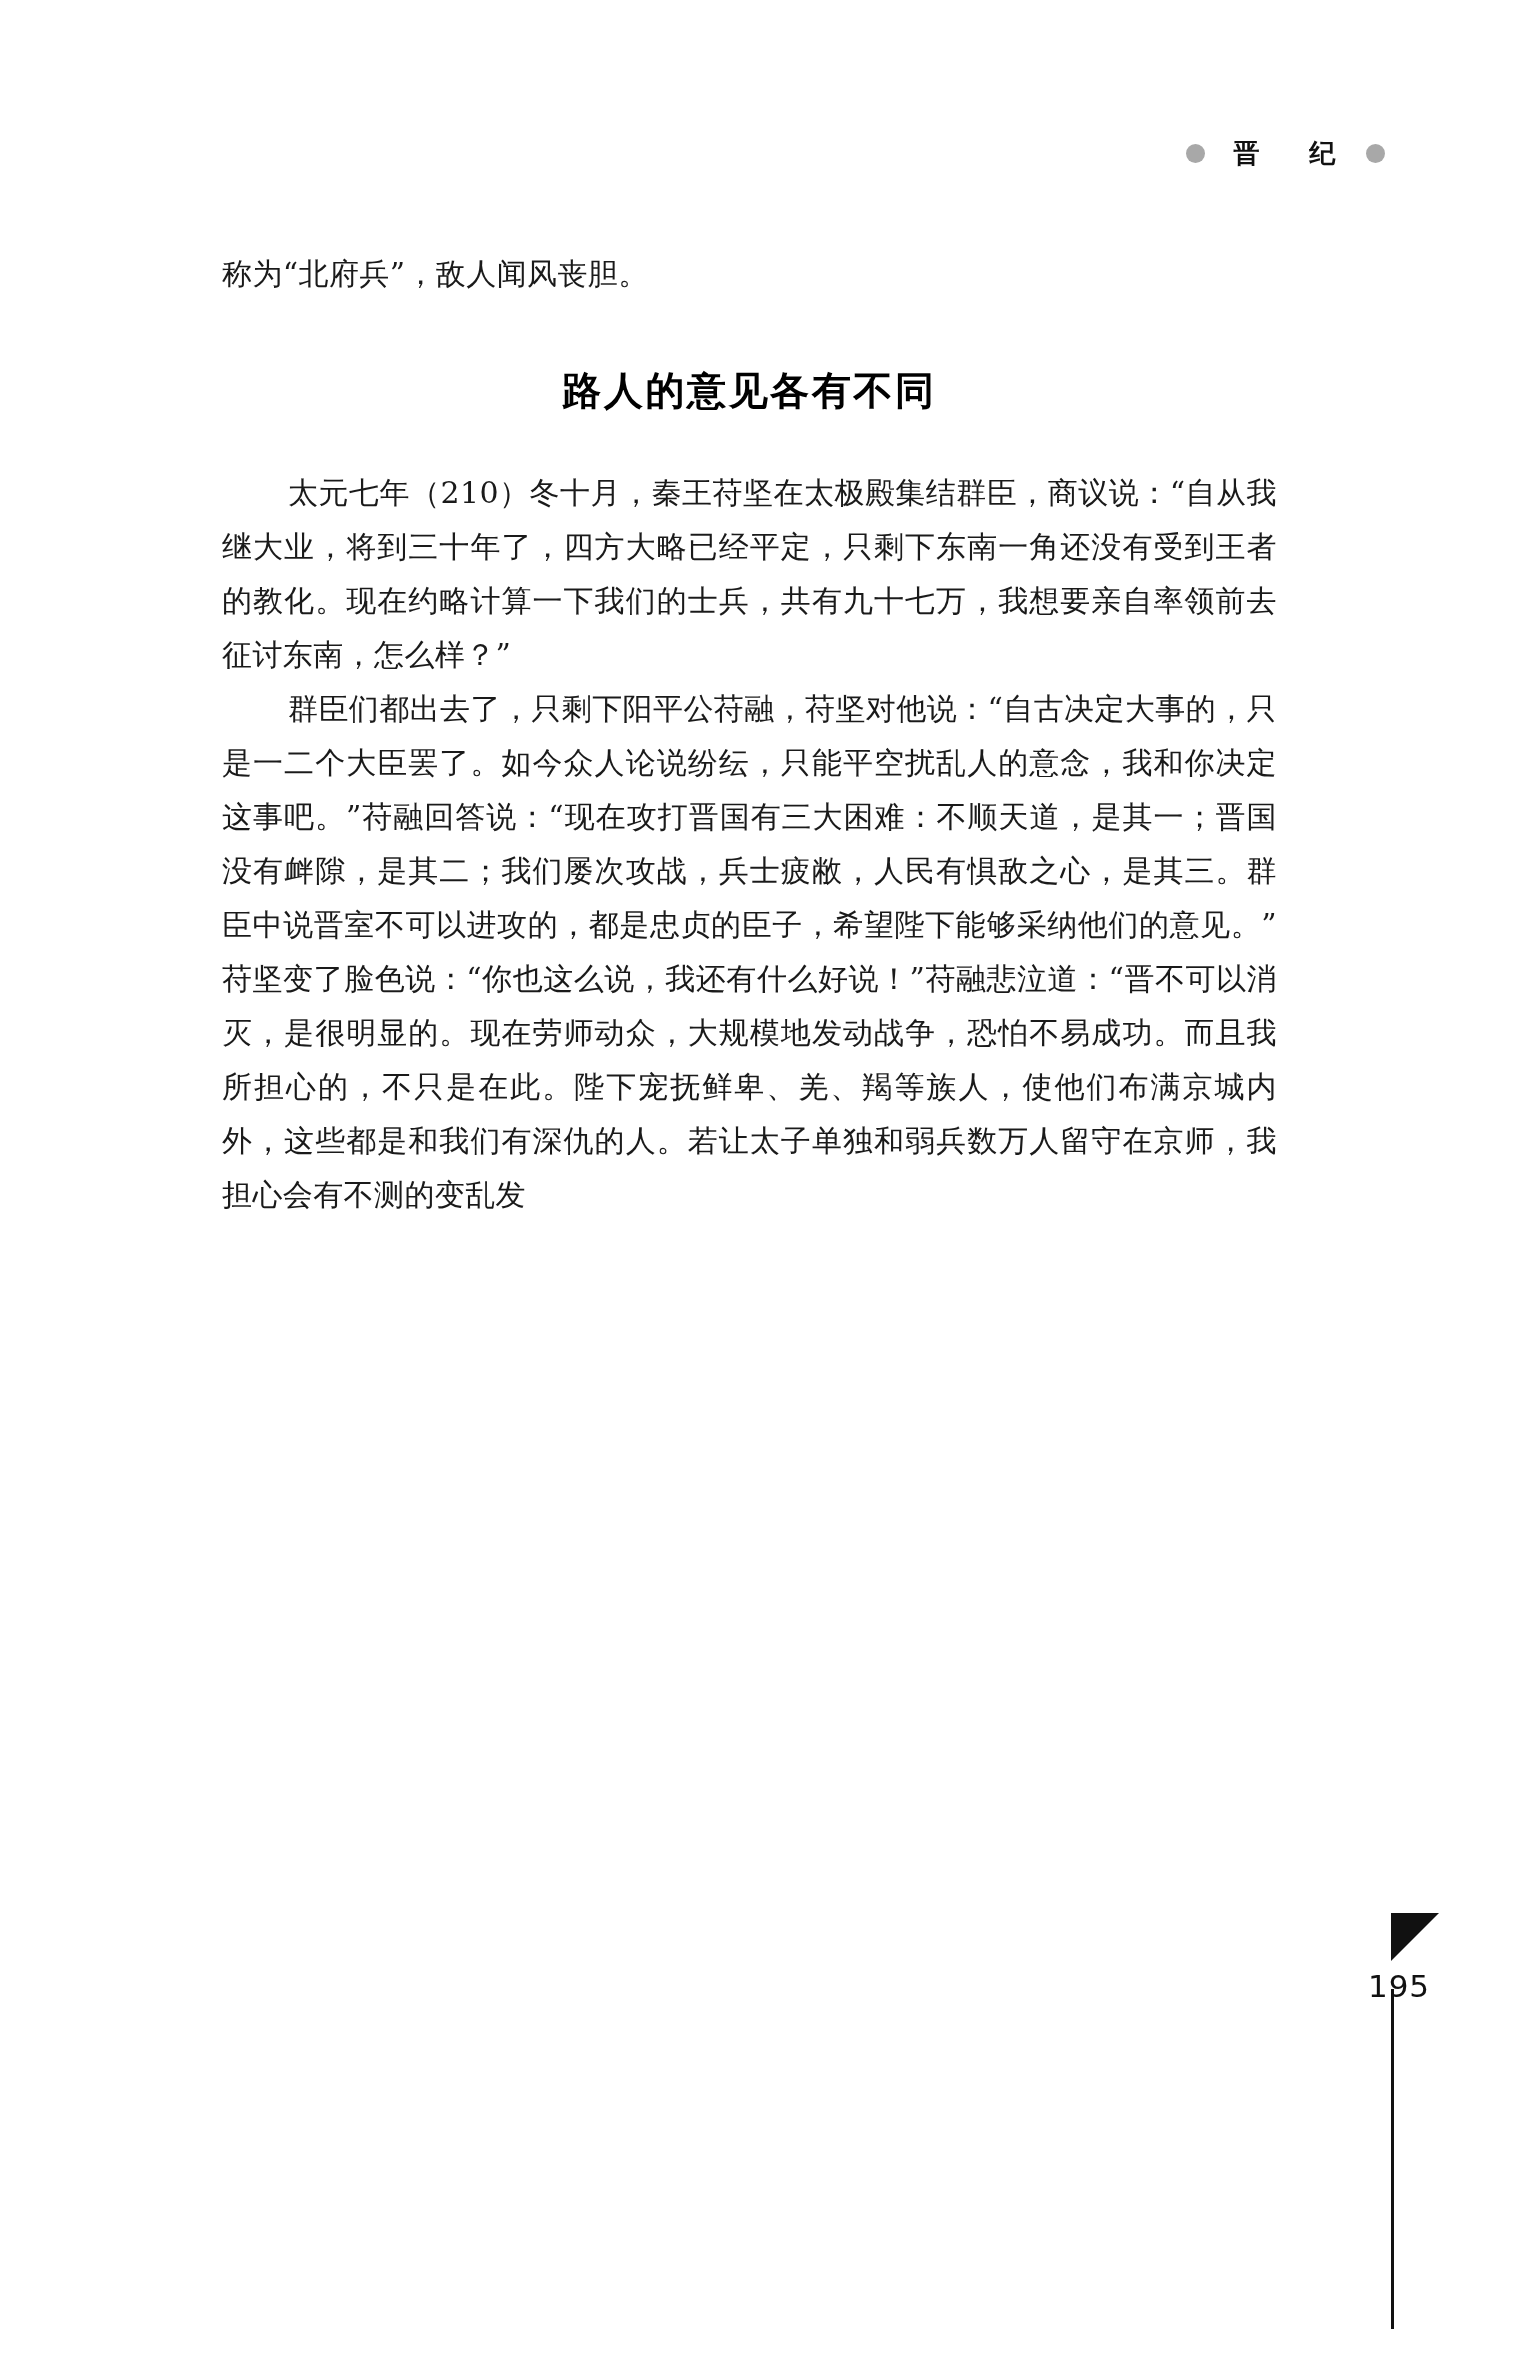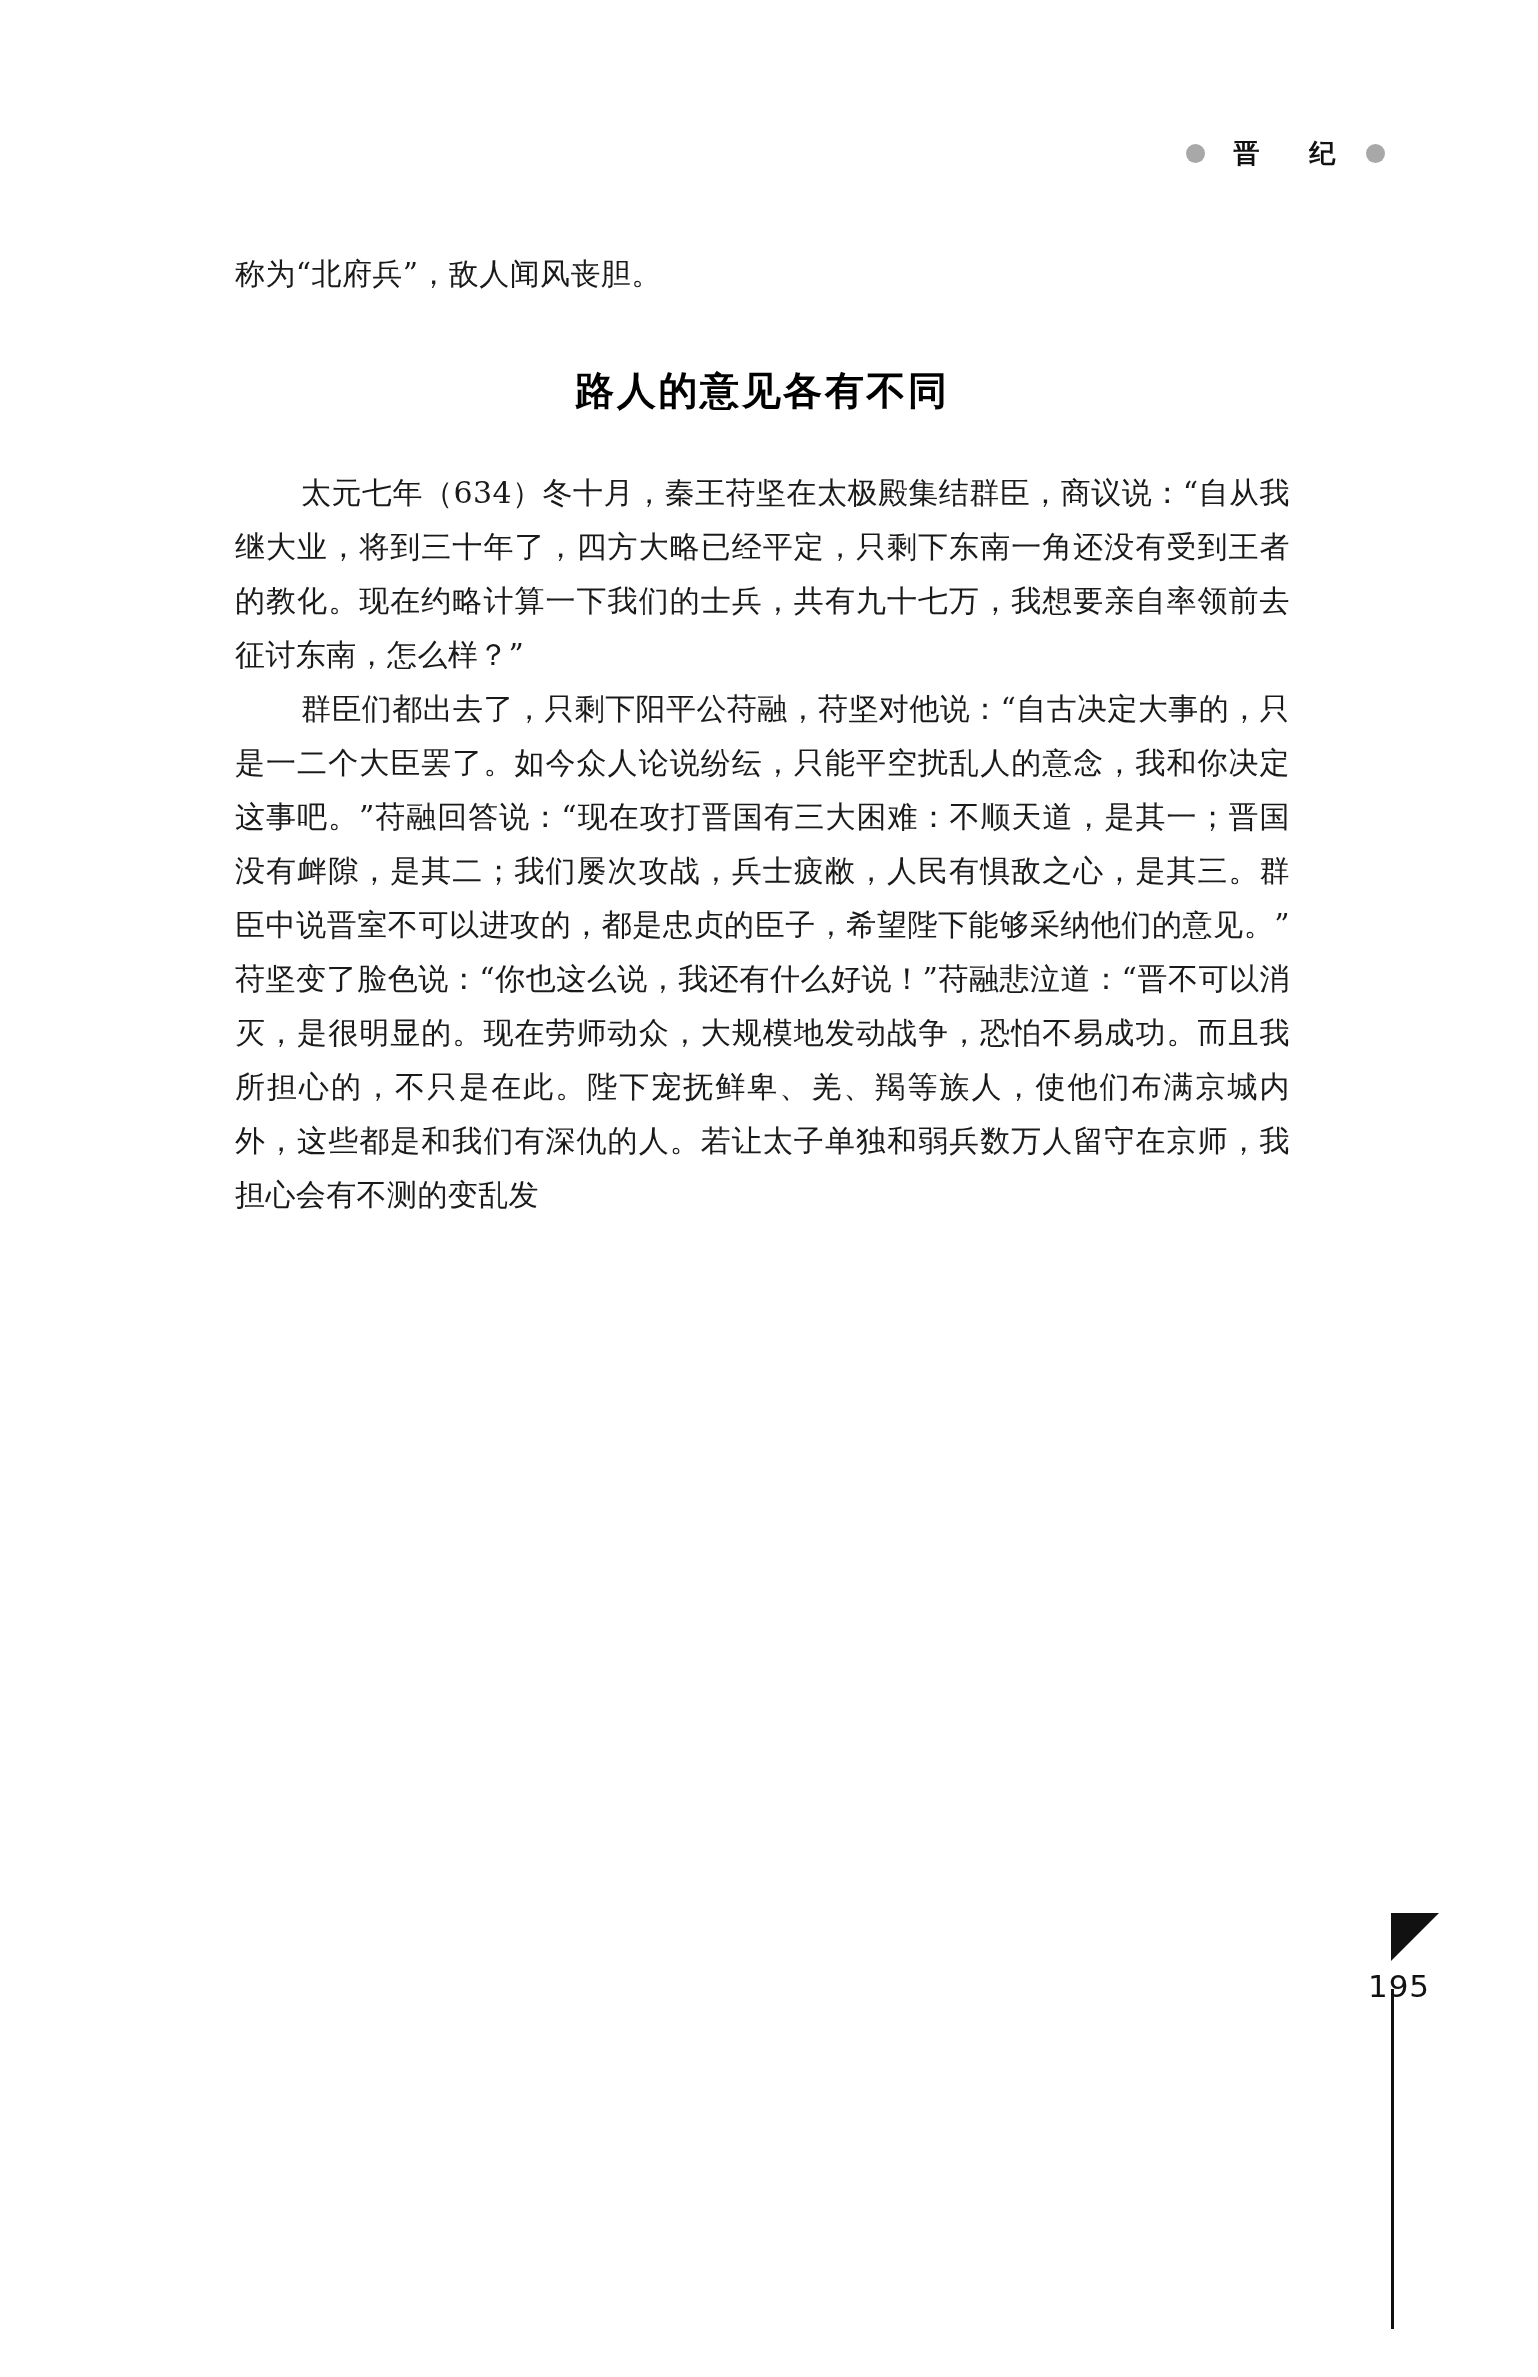--- a/index.html
+++ b/index.html
@@ -47,21 +47,21 @@
     display: inline-block;
   }
   .rh-text {
     display: inline-flex;
     gap: 48px;
   }
 
   
   .column {
     position: absolute;
-    left: 235px;
+    left: 222px;
     top: 247px;
     width: 1055px;
   }
 
   p.body {
     margin: 0 0 0 0;
     font-size: 30px;
     line-height: 54px;
     text-align: justify;
     text-justify: inter-ideograph;
@@ -147,21 +147,21 @@
   </div>
 
   <div class="column">
 
     <p class="body">称为“北府兵”，敌人闻风丧胆。</p>
 
 
 
     <h2 class="section second">路人的意见各有不同</h2>
 
-    <p class="body indent">太元七年（634）冬十月，秦王苻坚在太极殿集结群臣，商议说：“自从我继大业，将到三十年了，四方大略已经平定，只剩下东南一角还没有受到王者的教化。现在约略计算一下我们的士兵，共有九十七万，我想要亲自率领前去征讨东南，怎么样？”</p>
+    <p class="body indent">太元七年（210）冬十月，秦王苻坚在太极殿集结群臣，商议说：“自从我继大业，将到三十年了，四方大略已经平定，只剩下东南一角还没有受到王者的教化。现在约略计算一下我们的士兵，共有九十七万，我想要亲自率领前去征讨东南，怎么样？”</p>
     <p class="body indent">群臣们都出去了，只剩下阳平公苻融，苻坚对他说：“自古决定大事的，只是一二个大臣罢了。如今众人论说纷纭，只能平空扰乱人的意念，我和你决定这事吧。”苻融回答说：“现在攻打晋国有三大困难：不顺天道，是其一；晋国没有衅隙，是其二；我们屡次攻战，兵士疲敝，人民有惧敌之心，是其三。群臣中说晋室不可以进攻的，都是忠贞的臣子，希望陛下能够采纳他们的意见。”苻坚变了脸色说：“你也这么说，我还有什么好说！”苻融悲泣道：“晋不可以消灭，是很明显的。现在劳师动众，大规模地发动战争，恐怕不易成功。而且我所担心的，不只是在此。陛下宠抚鲜卑、羌、羯等族人，使他们布满京城内外，这些都是和我们有深仇的人。若让太子单独和弱兵数万人留守在京师，我担心会有不测的变乱发</p>
 
   </div>
 
   <div class="page-marker">
     <div class="marker-tri"></div>
     <div class="page-no">195</div>
   </div>
   <div class="edge-rule"></div>
 

